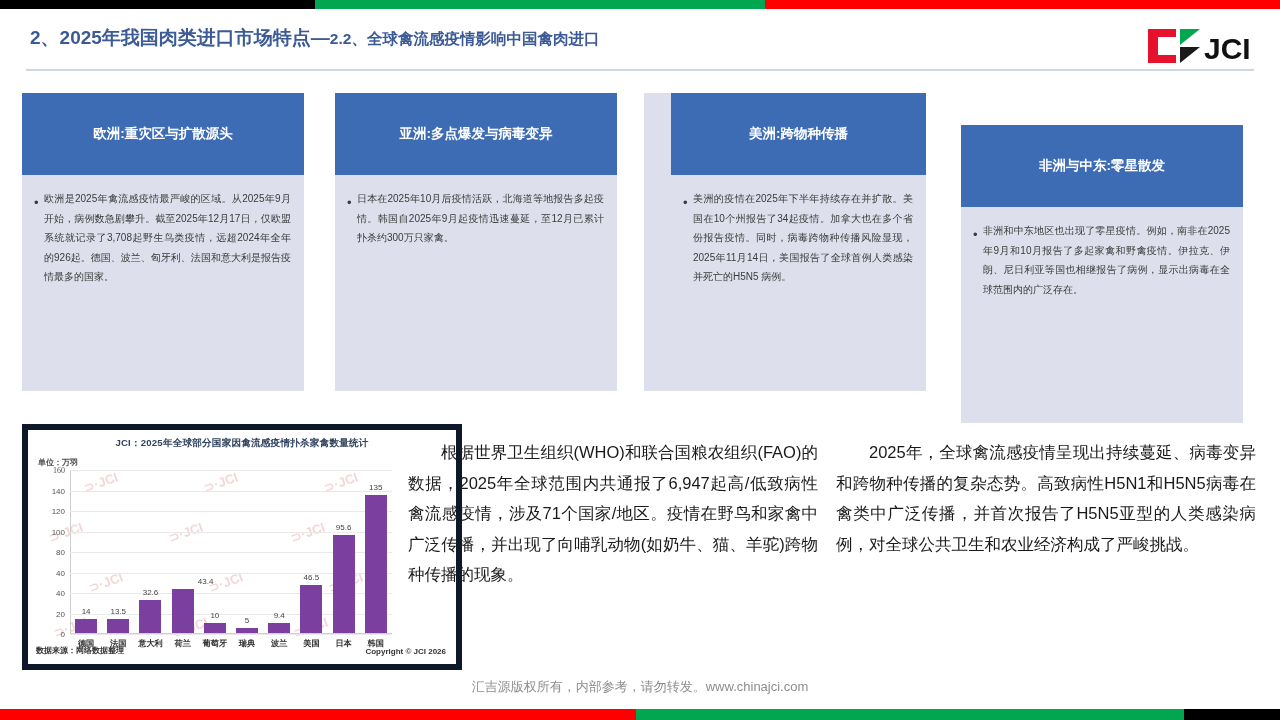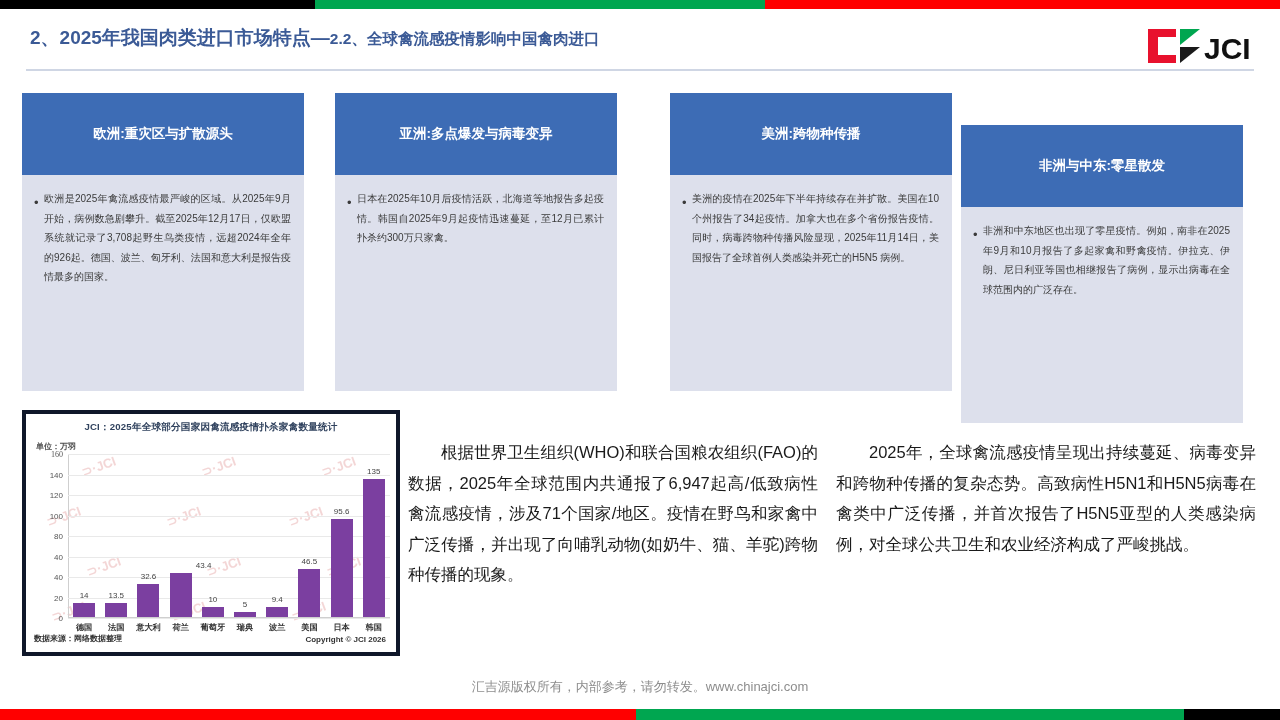--- a/index.html
+++ b/index.html
@@ -37,21 +37,21 @@
   .logo svg { display: block; }
 
   
   .cards { position: absolute; top: 93px; left: 22px; width: 1236px; height: 298px; }
   .card {
     position: absolute; top: 0; width: 282px; height: 298px;
     background: #dde0ec;
   }
   .card:nth-child(1) { left: 0px; }
   .card:nth-child(2) { left: 313px; }
-  .card:nth-child(3) { left: 648px; }
+  .card:nth-child(3) { left: 622px; padding-left: 27px; }
   .card:nth-child(4) { left: 939px; margin-top: 32px; }
   .card-head {
     height: 82px; background: #3d6cb5;
     display: flex; align-items: center; justify-content: center;
     padding: 0 10px;
   }
   .card-head-text {
     color: #ffffff; font-size: 13.5px; font-weight: bold;
     text-align: center; line-height: 1.3;
   }
@@ -63,22 +63,22 @@
     color: #3a3a3a; font-size: 13px; line-height: 1.95;
     flex: 0 0 10px; padding-top: 1px;
   }
   .card-text {
     color: #3a3a3a; font-size: 10px; line-height: 1.95;
     text-align: justify; flex: 1;
   }
 
   
   .chart-panel {
-    position: absolute; left: 22px; top: 410px; width: 378px; height: 246px;
-    background: #ffffff; border: 4px solid #0f172a;
+    position: absolute; left: 22px; top: 424px; width: 440px; height: 246px;
+    background: #ffffff; border: 6px solid #0f172a;
     overflow: hidden;
   }
   .chart-title {
     position: absolute; top: 7px; left: 0; width: 100%;
     text-align: center; font-size: 9.6px; font-weight: bold; color: #30425e;
     letter-spacing: .2px;
   }
   .chart-unit {
     position: absolute; top: 27px; left: 10px;
     font-size: 8px; color: #4a4a4a; font-weight: bold;

